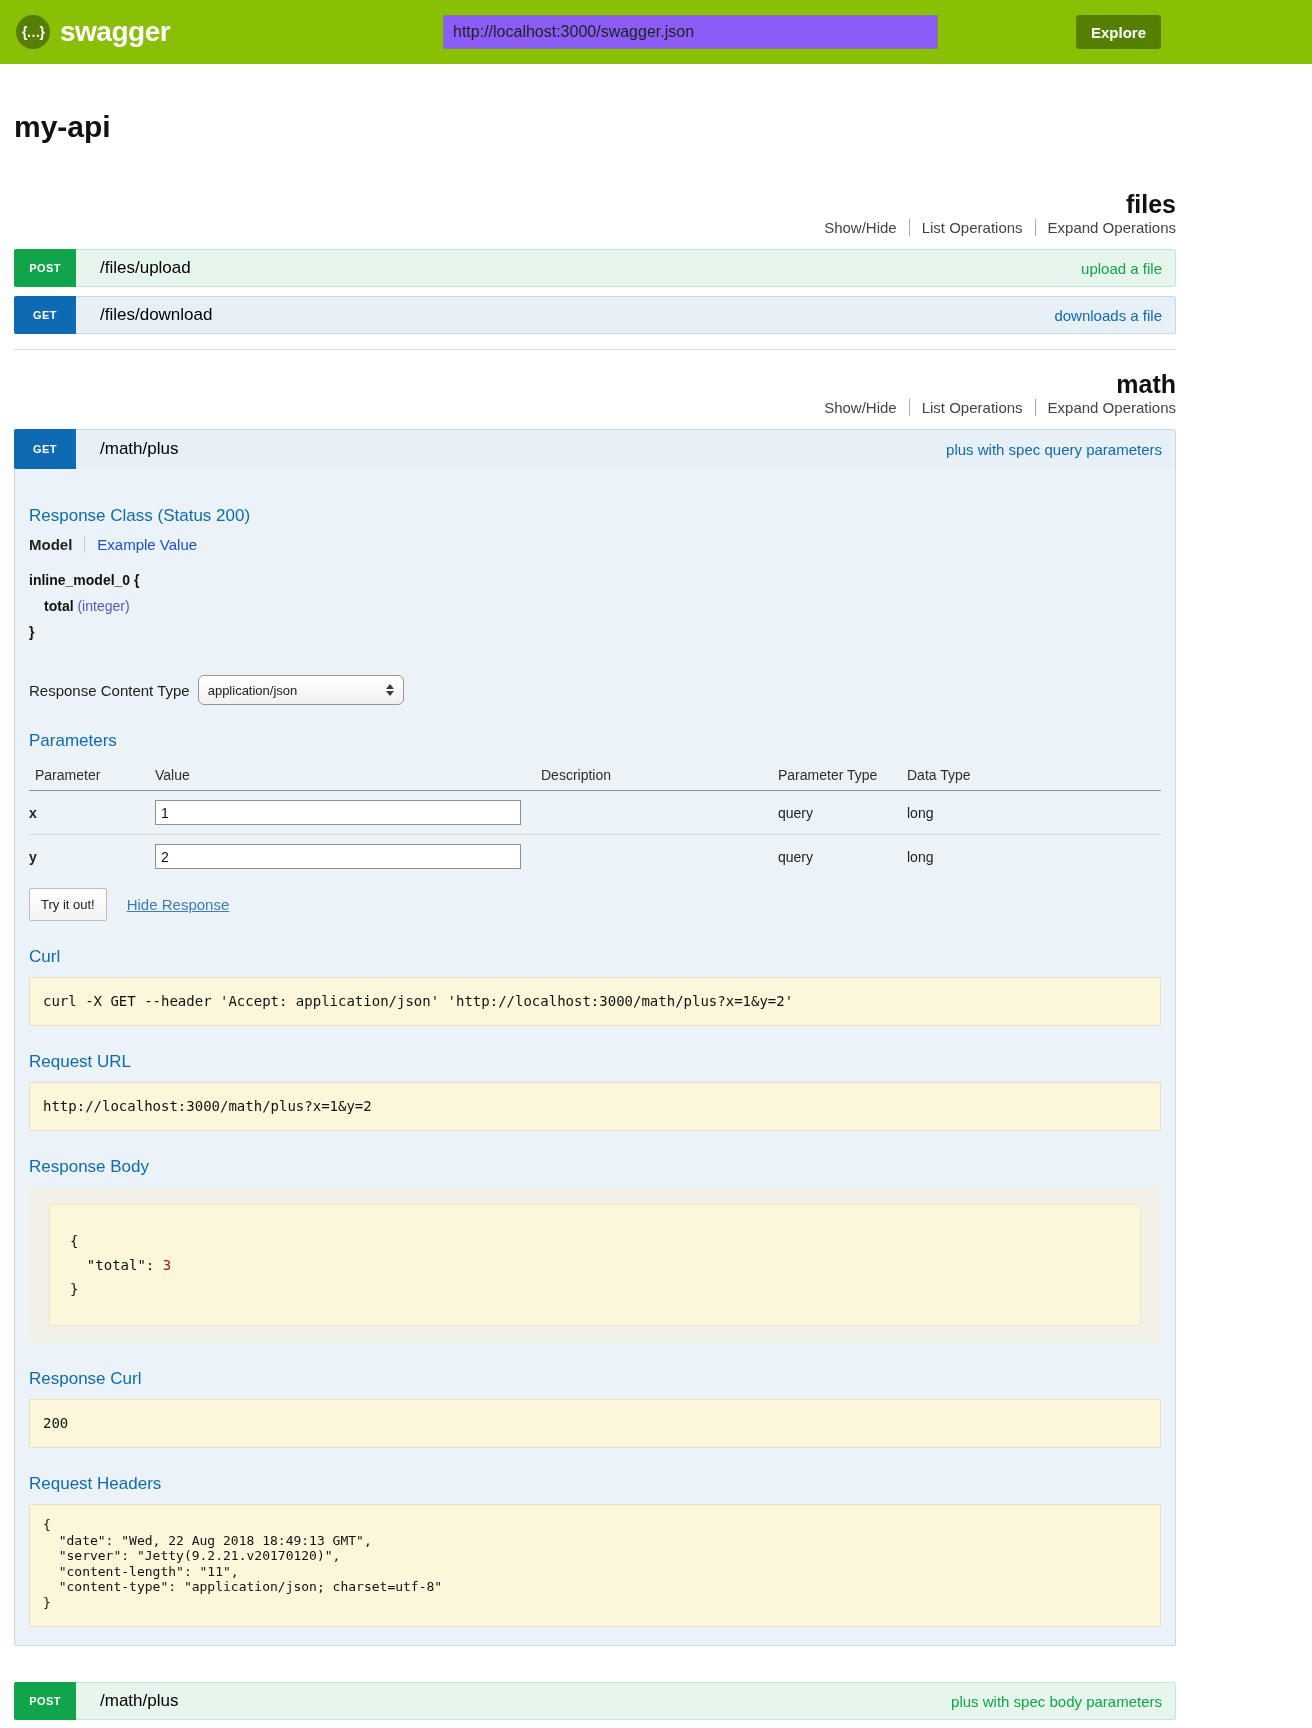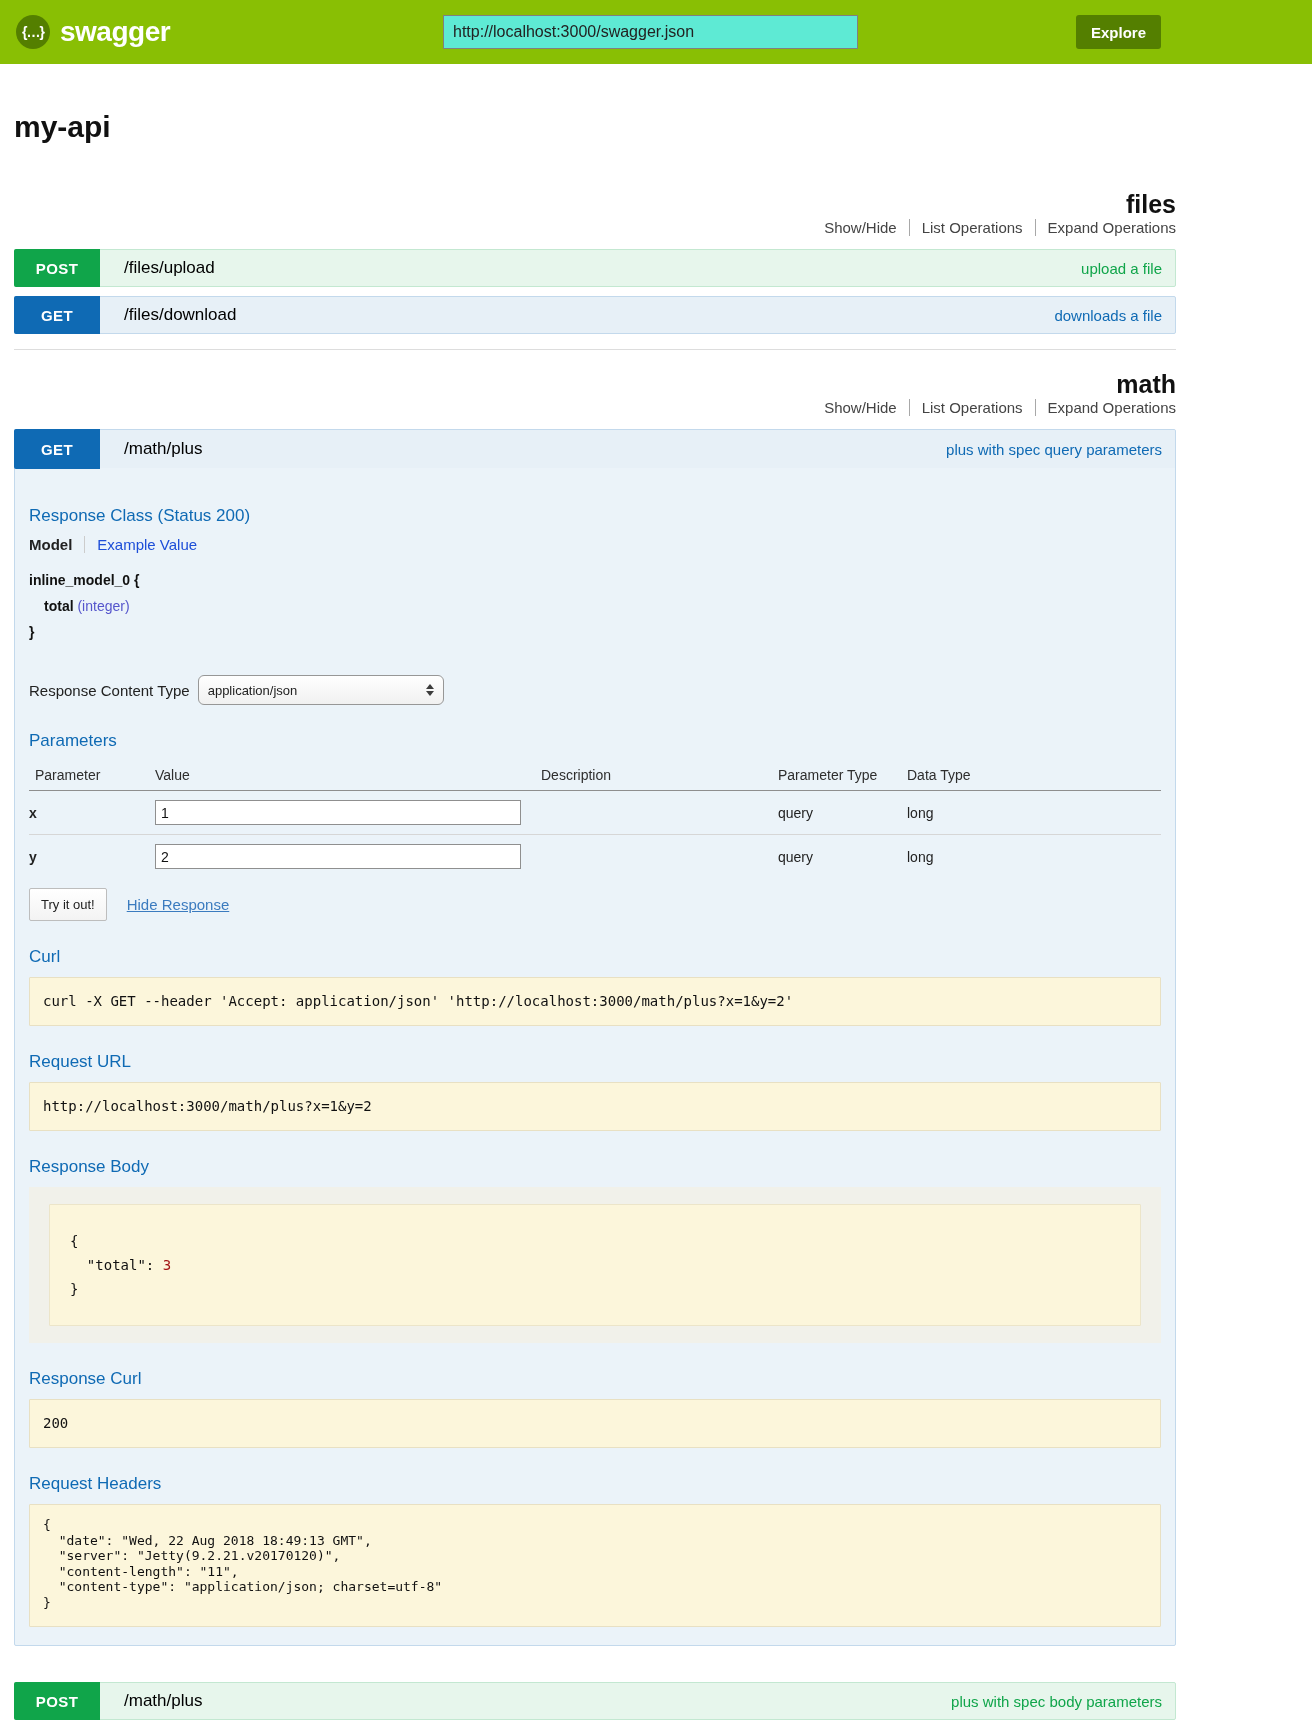--- a/index.html
+++ b/index.html
@@ -16,22 +16,22 @@
     display: flex; align-items: center;
   }
   .logo { display: flex; align-items: center; gap: 10px; margin-left: 16px; cursor: pointer; }
   .logo-circle {
     width: 34px; height: 34px; border-radius: 50%; background: #547f00;
     color: #fff; font-weight: bold; font-size: 14px;
     display: flex; align-items: center; justify-content: center; letter-spacing: -1px;
   }
   .logo-text { color: #fff; font-weight: bold; font-size: 28px; letter-spacing: -0.5px; }
   .url-input {
-    position: absolute; left: 443px; top: 15px; width: 415px; height: 34px;
-    border: 1px solid #808080; background: #5eead4; padding: 4px 9px;
+    position: absolute; left: 443px; top: 15px; width: 495px; height: 34px;
+    border: 1px solid #808080; background: #8b5cf6; padding: 4px 9px;
     font-size: 16px; font-family: "Liberation Sans", sans-serif; color: #222; outline: none;
   }
   .explore-btn {
     position: absolute; right: 151px; top: 15px; height: 34px;
     background: #547f00; color: #fff; border: none; border-radius: 3px;
     font-size: 15px; font-weight: bold; padding: 8px 15px; cursor: pointer;
     font-family: "Liberation Sans", sans-serif;
   }
 
   
@@ -52,23 +52,23 @@
   .section-divider { border: none; border-top: 1px solid #ddd; margin: 15px 0 0 0; }
 
   
   .op-row {
     display: flex; align-items: stretch; height: 38px; margin-top: 9px;
     border-radius: 2px; cursor: pointer;
   }
   .op-row.get  { background: #e7f0f7; border: 1px solid #c3d9ec; }
   .op-row.post { background: #e7f6ec; border: 1px solid #c3e8d1; }
   .method-badge {
-    width: 86px; margin: -1px 0 -1px -1px; border-radius: 2px 0 0 2px;
+    width: 62px; margin: -1px 0 -1px -1px; border-radius: 2px 0 0 2px;
     display: flex; align-items: center; justify-content: center;
-    color: #fff; font-size: 15px; font-weight: bold; letter-spacing: 0.4px;
+    color: #fff; font-size: 11px; font-weight: bold; letter-spacing: 0.4px;
   }
   .get  .method-badge { background: #0f6ab4; }
   .post .method-badge { background: #10a54a; }
   .op-path {
     align-self: center; margin-left: 24px; font-size: 17px; color: #000; text-decoration: none;
   }
   .op-summary { align-self: center; margin-left: auto; margin-right: 13px; font-size: 15px; text-decoration: none; }
   .get  .op-summary { color: #0f6ab4; }
   .post .op-summary { color: #10a54a; }
 
@@ -90,21 +90,21 @@
 
   .model-sig { font-size: 14px; color: #111; margin: 14px 0 0 0; }
   .model-sig .sig-line { line-height: 26px; font-weight: bold; }
   .model-sig .sig-prop { line-height: 26px; padding-left: 15px; }
   .model-sig .sig-prop .prop-name { font-weight: bold; }
   .model-sig .prop-type { color: #5555cc; }
 
   .rct-row { display: flex; align-items: center; margin: 30px 0 0 0; }
   .rct-row label { font-size: 15px; color: #222; margin-right: 8px; }
   .select {
-    width: 246px; height: 30px; border: 1px solid #979797; border-radius: 6px;
+    width: 206px; height: 30px; border: 1px solid #979797; border-radius: 6px;
     background: linear-gradient(#ffffff, #f1f1f1);
     display: flex; align-items: center; justify-content: space-between;
     padding: 0 9px; font-size: 13px; color: #222; cursor: pointer;
   }
   .select-arrows { display: flex; flex-direction: column; align-items: center; gap: 2px; }
   .select-arrows .a-up {
     width: 0; height: 0; border-left: 4px solid transparent; border-right: 4px solid transparent;
     border-bottom: 5px solid #3c3c3c;
   }
   .select-arrows .a-down {

